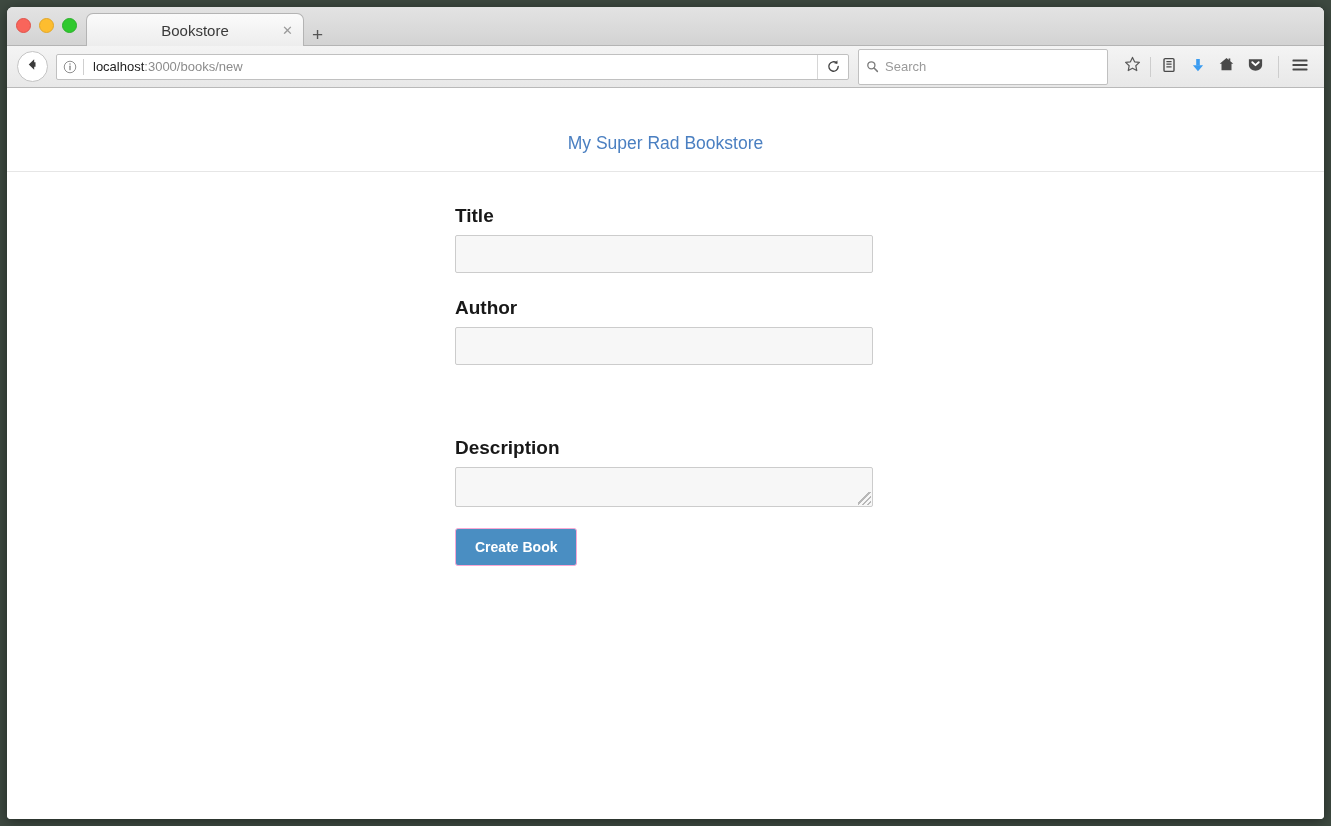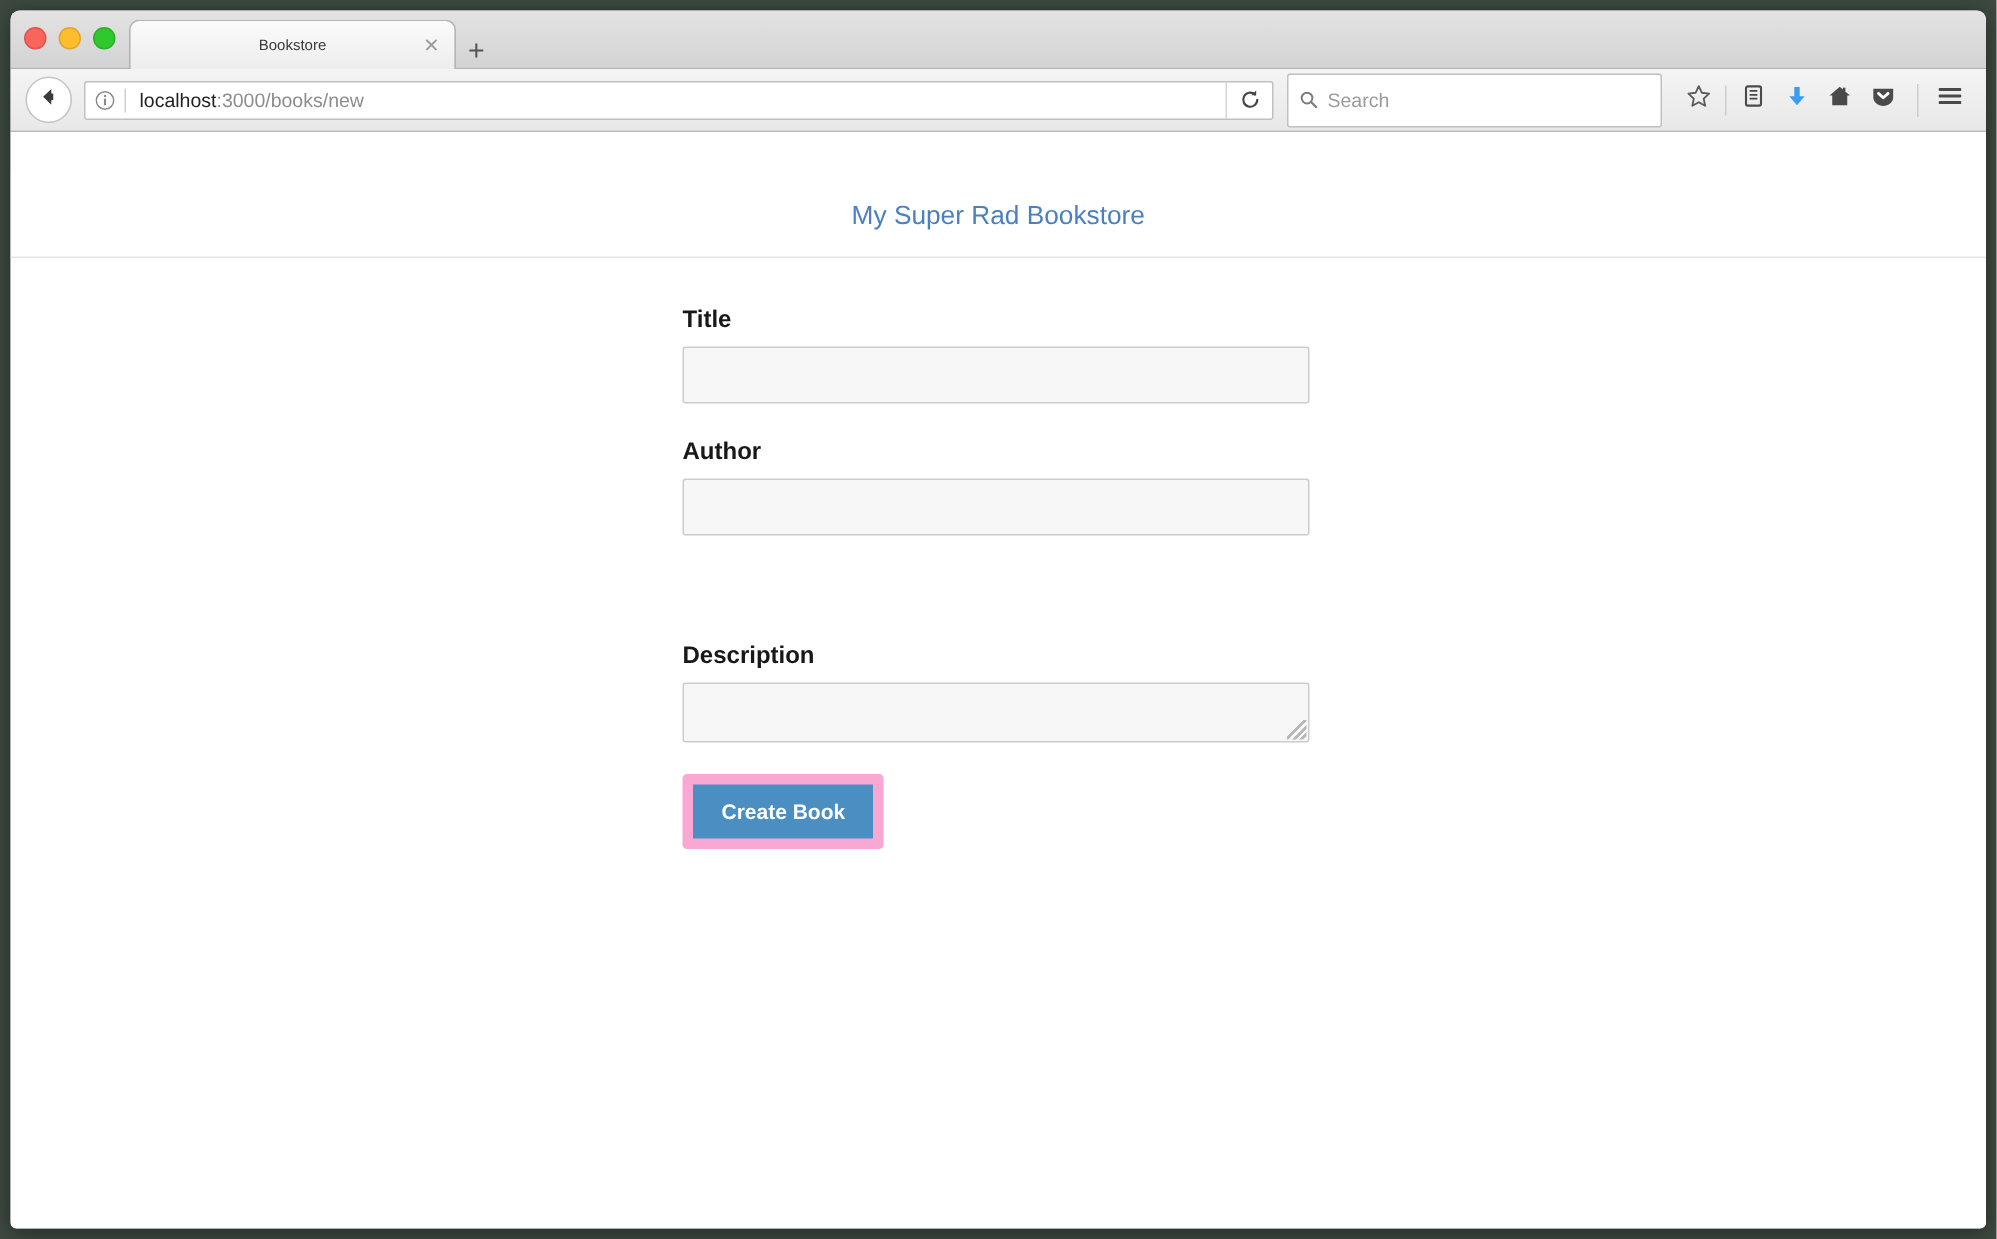--- a/index.html
+++ b/index.html
@@ -61,21 +61,21 @@
     height: 32px;
     background: linear-gradient(to bottom, #fbfbfb 0%, #ededed 100%);
     border: 1px solid #b4b4b4;
     border-bottom: none;
     border-radius: 7px 7px 0 0;
     display: flex;
     align-items: center;
     justify-content: center;
   }
   .tab-title {
-    font-size: 10px;
+    font-size: 15px;
     color: #3a3a3a;
     white-space: nowrap;
   }
   .tab-close {
     position: absolute;
     right: 10px;
     top: 50%;
     transform: translateY(-50%);
     font-size: 13px;
     color: #9a9a9a;
@@ -237,21 +237,21 @@
   .form-wrap {
     padding-top: 33px;
     padding-left: 448px;
   }
   .form {
     width: 418px;
   }
   .field { margin-bottom: 0; }
   .field-label {
     display: block;
-    font-size: 16px;
+    font-size: 19px;
     font-weight: bold;
     color: #181818;
     margin-bottom: 8px;
     font-family: "Liberation Sans", sans-serif;
   }
   .text-input {
     display: block;
     width: 418px;
     height: 38px;
     box-sizing: border-box;
@@ -320,21 +320,21 @@
     background:
       linear-gradient(135deg, transparent 0 42%, #b8b8b8 42% 52%, transparent 52% 62%, #b8b8b8 62% 72%, transparent 72% 82%, #b8b8b8 82% 92%, transparent 92%);
   }
 
   .gap-20 { height: 21px; }
   .gap-24 { height: 24px; }
 
   .submit-btn {
     display: inline-block;
     background: #4a8ec2;
-    border: 7px solid #f9a8d4;
+    border: 1px solid #f9a8d4;
     border-radius: 3px;
     color: #ffffff;
     font-size: 14px;
     font-weight: bold;
     padding: 10px 19px;
     cursor: pointer;
     font-family: "Liberation Sans", sans-serif;
   }
 </style>
 </head>

